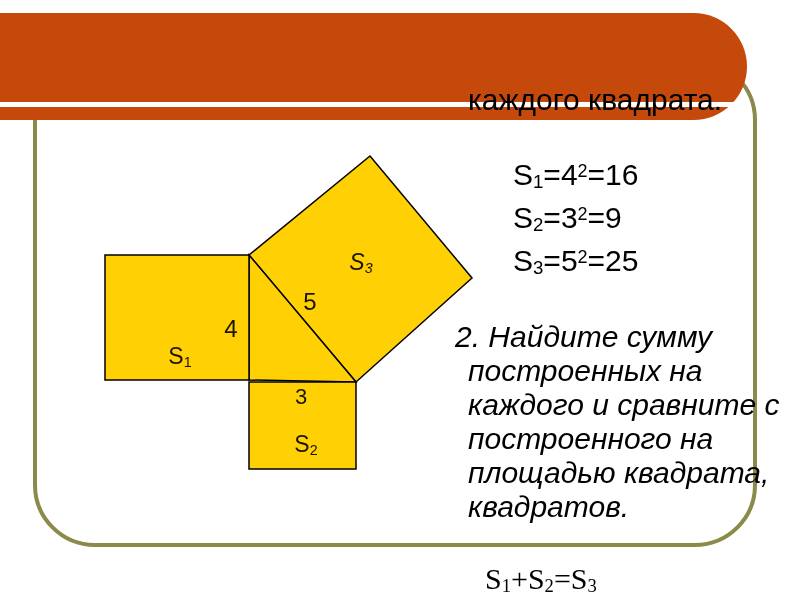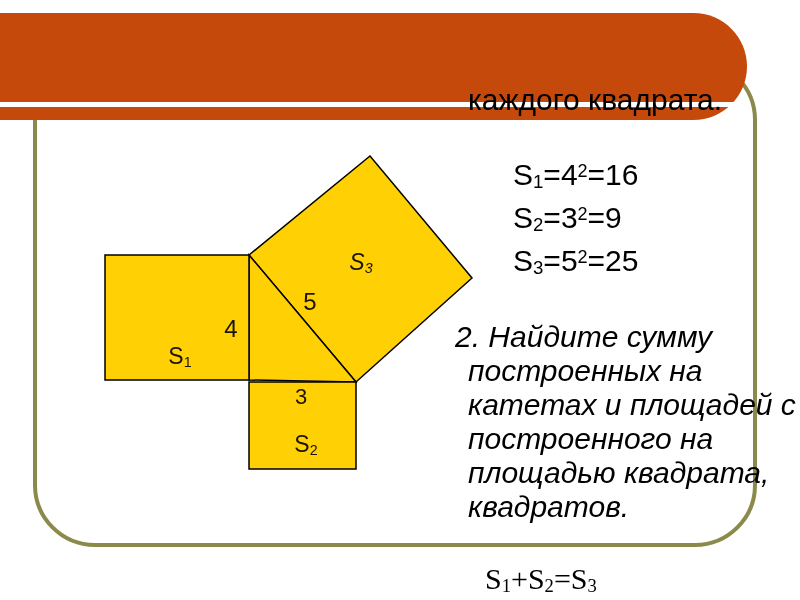--- a/index.html
+++ b/index.html
@@ -125,21 +125,21 @@
 
   <div class="txt formulas">
     <div class="formula"><span>S</span><sub class="sb">1</sub><span>=4</span><sup class="sq">2</sup><span>=16</span></div>
     <div class="formula"><span>S</span><sub class="sb">2</sub><span>=3</span><sup class="sq">2</sup><span>=9</span></div>
     <div class="formula"><span>S</span><sub class="sb">3</sub><span>=5</span><sup class="sq">2</sup><span>=25</span></div>
   </div>
 
   <div class="txt item2">
     <div>2. Найдите сумму</div>
     <div class="cont">построенных на</div>
-    <div class="cont">катетах и площадей с</div>
+    <div class="cont">каждого и сравните с</div>
     <div class="cont">построенного на</div>
     <div class="cont">площадью квадрата,</div>
     <div class="cont">квадратов.</div>
   </div>
 
   <div class="txt sum"><span>S</span><sub class="sb">1</sub><span>+</span><span>S</span><sub class="sb">2</sub><span>=</span><span>S</span><sub class="sb">3</sub></div>
 
 </div>
 
 </body></html>

